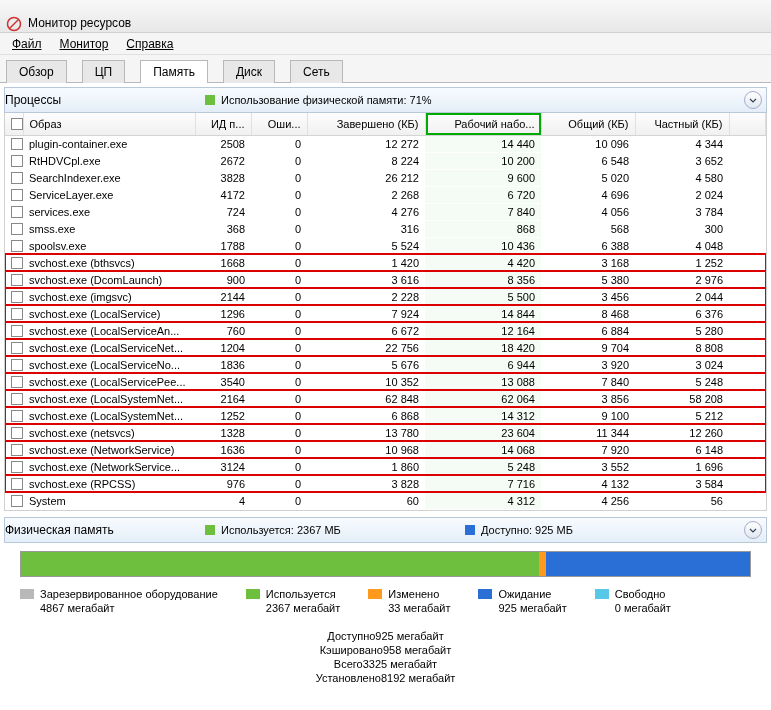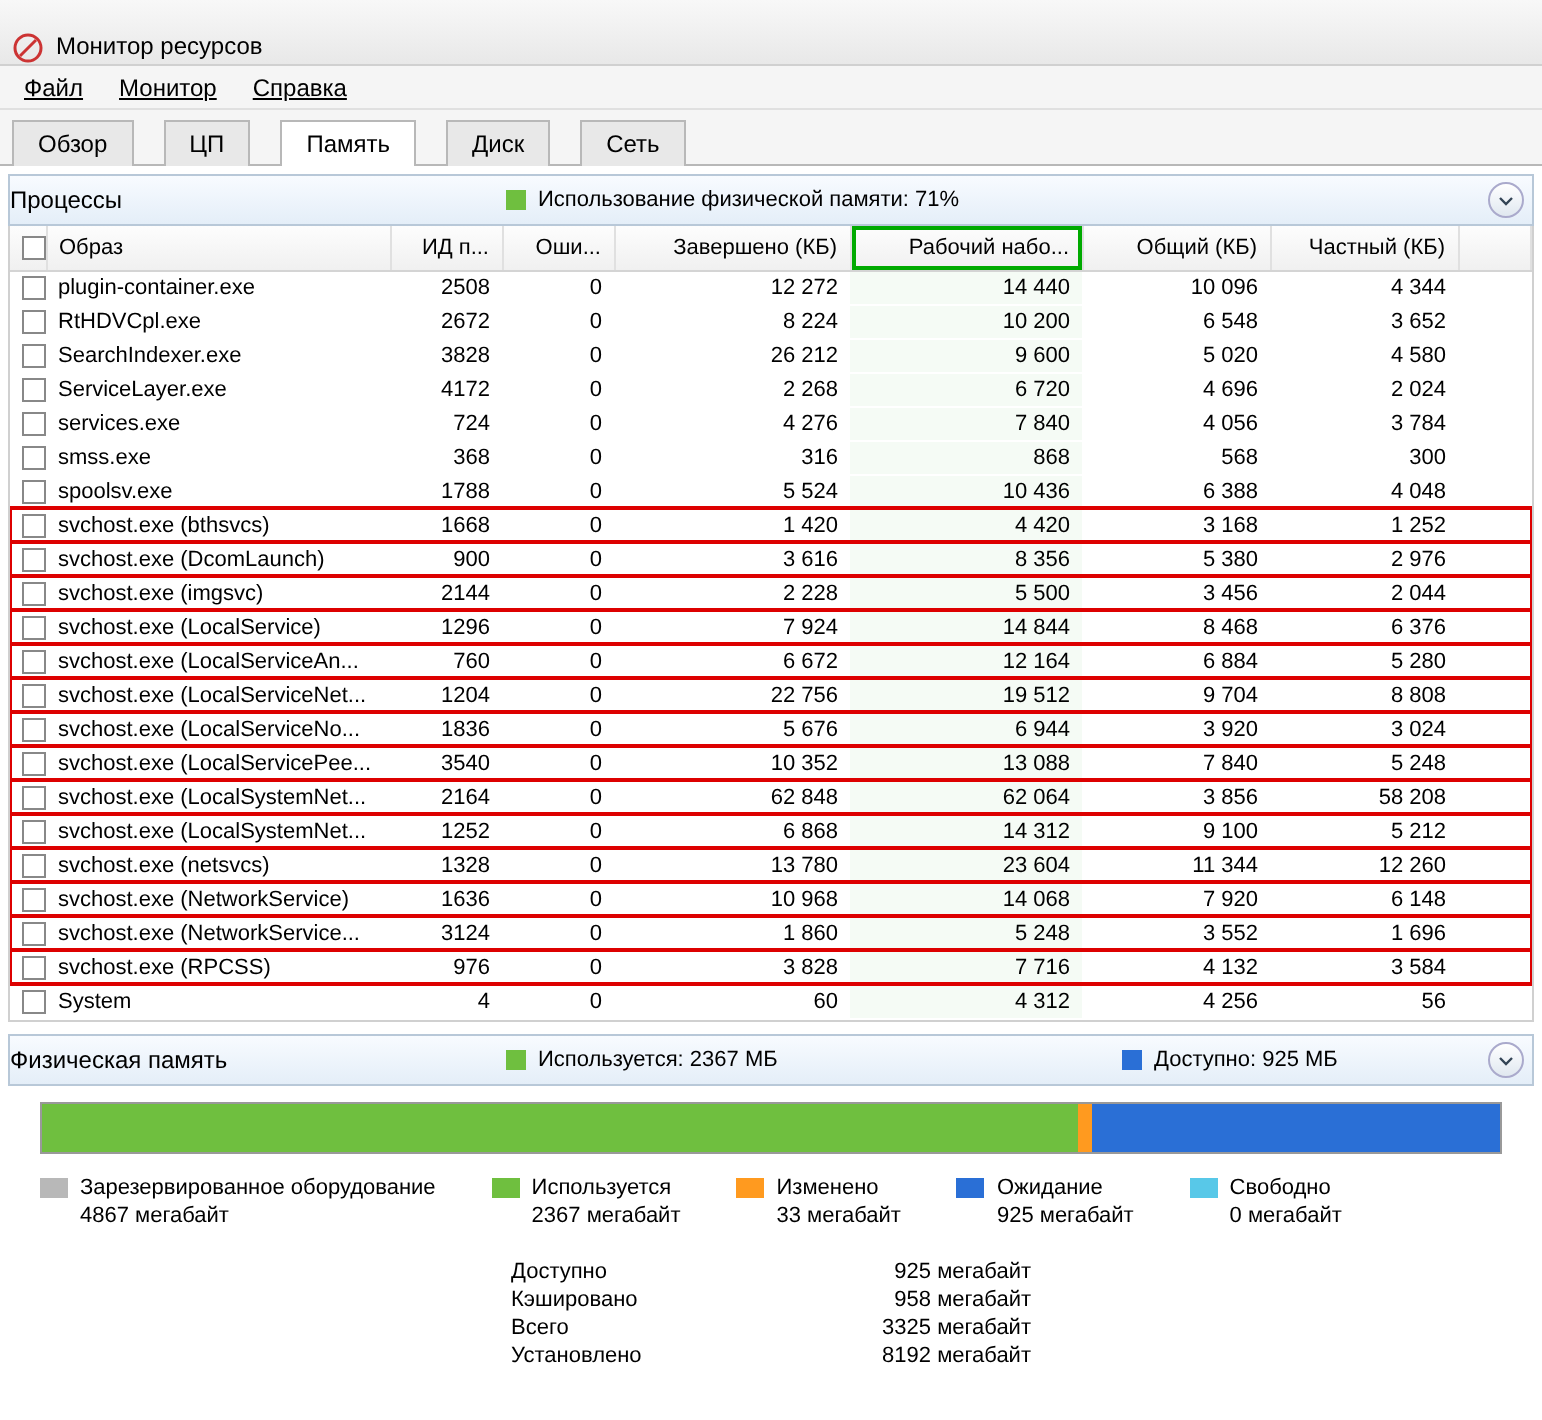--- a/index.html
+++ b/index.html
@@ -11,21 +11,21 @@
   
   .menubar { height: 22px; display: flex; align-items: center; padding: 0 4px; gap: 2px; background: #f5f5f5; border-bottom: 1px solid #e0e0e0; }
   .menubar .menuitem { padding: 2px 8px; font-size: 12px; cursor: default; text-decoration: underline; }
   
   .tabstrip { height: 28px; display: flex; align-items: flex-end; padding: 0 6px; gap: 16px; background: #f5f5f5; border-bottom: 1px solid #b8b8b8; }
   .tab { padding: 4px 12px; font-size: 12px; background: #e8e8e8; border: 1px solid #b8b8b8; border-bottom: none; margin-right: -1px; cursor: default; position: relative; top: 1px; }
   .tab.active { background: #fff; z-index: 1; }
   
   .section-header { height: 26px; display: flex; align-items: center; padding: 0 0; background: linear-gradient(#f8fbff, #e4eef8); border: 1px solid #b8c8d8; margin: 4px 4px 0 4px; position: relative; }
   .section-header .title { font-size: 12px; font-weight: normal; flex: 0 0 200px; }
-  .section-header .subtitle { font-size: 11px; display: flex; align-items: center; gap: 6px; margin-left: 48px; }
+  .section-header .subtitle { font-size: 11px; display: flex; align-items: center; gap: 6px; }
   .section-header .collapse-btn { position: absolute; right: 4px; top: 3px; width: 18px; height: 18px; border: 1px solid #aac; border-radius: 50%; background: linear-gradient(#fff, #e0e8f0); display: flex; align-items: center; justify-content: center; font-size: 10px; cursor: pointer; }
   
   .table-wrap { margin: 0 4px; border: 1px solid #d0d0d0; border-top: none; overflow: hidden; }
   table { width: 100%; border-collapse: collapse; table-layout: fixed; }
   th { background: linear-gradient(#fdfdfd, #f0f0f0); border-right: 1px solid #e0e0e0; border-bottom: 1px solid #d4d4d4; padding: 4px 6px; font-weight: normal; font-size: 11px; text-align: left; height: 22px; overflow: hidden; white-space: nowrap; text-overflow: ellipsis; }
   th.right { text-align: right; }
   td { padding: 1px 6px; font-size: 11px; height: 17px; white-space: nowrap; overflow: hidden; text-overflow: ellipsis; }
   td.right { text-align: right; }
   tbody tr { border-bottom: 1px solid transparent; }
   .col-check { width: 18px; text-align: center; }
@@ -38,21 +38,21 @@
   .legend-strip { margin: 8px 6px 6px 6px; }
   .membar { height: 26px; border: 1px solid #999; display: flex; margin: 6px 14px 10px 14px; }
   .membar .seg { height: 100%; }
   
   .legend-row { display: flex; gap: 28px; padding: 0 14px 4px 14px; flex-wrap: wrap; }
   .legend-item { display: flex; gap: 6px; font-size: 11px; }
   .legend-swatch { width: 14px; height: 10px; margin-top: 2px; flex-shrink: 0; }
   .legend-text { line-height: 14px; }
   
   .summary-block { margin: 10px auto 6px auto; width: 260px; }
-  .summary-block .row { display: flex; justify-content: space-between; font-size: 11px; padding: 1px 0; }
+  .summary-block .row { display: flex; justify-content: center; font-size: 11px; padding: 1px 0; }
   
   .sq { width: 10px; height: 10px; display: inline-block; }
   
   .col1 { width: 172px; }
   .col2 { width: 56px; }
   .col3 { width: 56px; }
   .col4 { width: 118px; }
   .col5 { width: 116px; }
   .col6 { width: 94px; }
   .col7 { width: 94px; }
@@ -256,21 +256,21 @@
           <td class="right">6 884</td>
           <td class="right">5 280</td>
           <td></td>
         </tr>
         <tr class="highlight-red">
           <td class="col-check"><span class="checkbox"></span></td>
           <td>svchost.exe (LocalServiceNet...</td>
           <td class="right">1204</td>
           <td class="right">0</td>
           <td class="right">22 756</td>
-          <td class="right highlight-green-col">19 512</td>
+          <td class="right highlight-green-col">18 420</td>
           <td class="right">9 704</td>
           <td class="right">8 808</td>
           <td></td>
         </tr>
         <tr class="highlight-red">
           <td class="col-check"><span class="checkbox"></span></td>
           <td>svchost.exe (LocalServiceNo...</td>
           <td class="right">1836</td>
           <td class="right">0</td>
           <td class="right">5 676</td>

